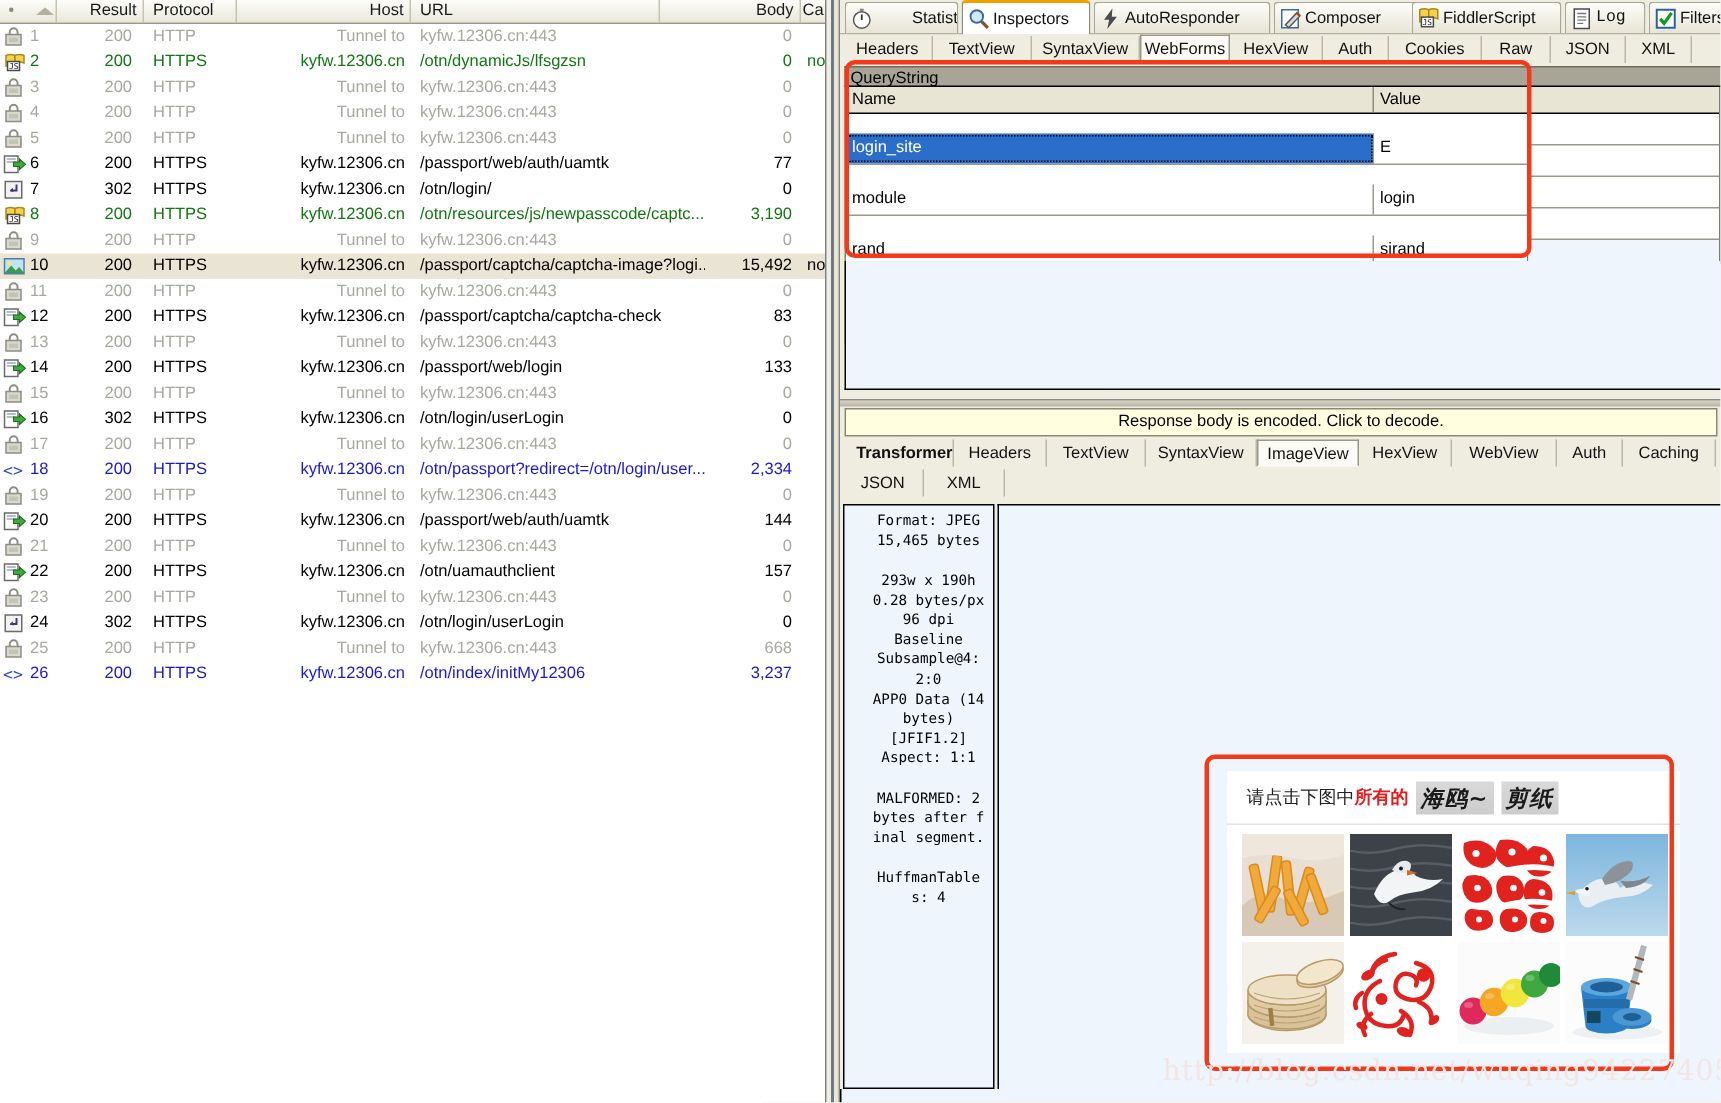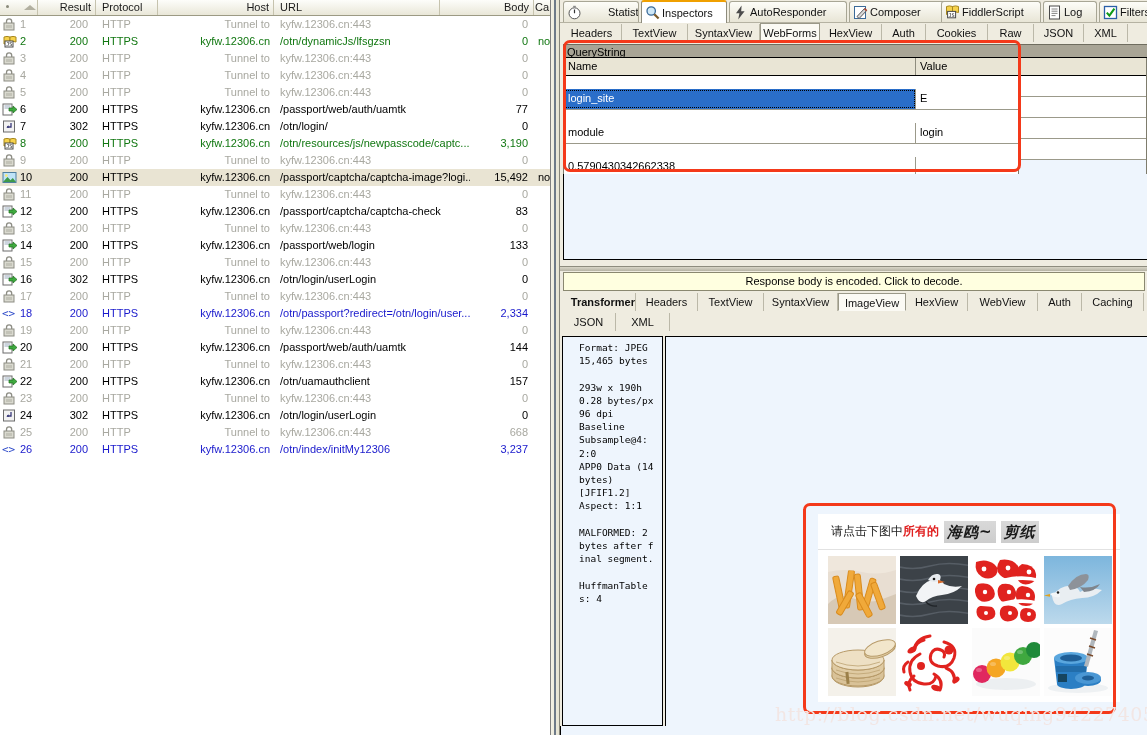--- a/index.html
+++ b/index.html
@@ -129,21 +129,21 @@
     background:#ffffe0;border:1px solid #8a8870;box-sizing:border-box;
     font-size:11px;line-height:17px;text-align:center;color:#000;}
 
   
   #respTabs{position:absolute;left:560px;top:292px;width:587px;height:40px;}
 
   
   #imgMeta{position:absolute;left:562px;top:336px;width:101px;height:390px;
     background:#eef5fd;border:1px solid #000;box-sizing:border-box;
     font-family:"DejaVu Sans Mono","Liberation Mono",monospace;font-size:9.5px;
-    line-height:13.2px;padding:4px 3px 0 16px;white-space:pre-wrap;word-break:break-all;color:#000;}
+    line-height:13.2px;padding:4px 3px 0 16px;white-space:pre-wrap;word-break:break-all;color:#000;text-align:center;}
   #imgPane{position:absolute;left:665px;top:336px;width:482px;height:390px;
     background:#eef5fd;border-top:1px solid #000;border-left:1px solid #000;box-sizing:border-box;overflow:hidden;}
 
   
   #captcha{position:absolute;left:152px;top:177px;width:302px;height:188px;
     background:#fff;box-sizing:border-box;}
   #capPrompt{height:36px;display:flex;align-items:center;padding-left:13px;
     border-bottom:1px solid #e2e2e2;box-sizing:border-box;font-size:12px;}
   #capPrompt .t1{color:#222;}
   #capPrompt .t2{color:#e02020;font-weight:bold;}
@@ -581,21 +581,21 @@
               <rect x="1.5" y="1.5" width="11" height="12" fill="#fff" stroke="#3a6a99"></rect>
               <path d="M4 11.5 L11.5 3.6 L13.6 5.6 L6.1 13.5 z" fill="#d9d9d9" stroke="#555"></path>
               <path d="M11.5 3.6 L13.6 5.6" stroke="#b0402a" stroke-width="1.6"></path>
             </svg></span><span>Composer</span></div>
         <div class="mtab" style="left: 381px; width: 100px;"><span class="ti"><svg viewBox="0 0 15 15" width="15" height="15">
               <path d="M1.5 1.5 q3-1.2 6 0 v8 q-3-1.2-6 0 z" fill="#f6d24b" stroke="#a8881f"></path>
               <path d="M7.5 1.5 q3-1.2 6 0 v6 q-3-1.2-6 0 z" fill="#f6d24b" stroke="#a8881f"></path>
               <rect x="2.6" y="6.4" width="8" height="6.4" fill="#fff" stroke="#4a4a4a"></rect>
               <text x="3.4" y="11.6" font-size="5.2" font-family="monospace" fill="#111">JS</text>
             </svg></span><span>FiddlerScript</span></div>
-        <div class="mtab" style="left: 483px; width: 54px;"><span class="ti"><svg viewBox="0 0 15 15" width="15" height="15">
+        <div class="mtab" style="left: 483px; width: 54px; font-family: Liberation Mono, monospace;"><span class="ti"><svg viewBox="0 0 15 15" width="15" height="15">
               <rect x="2.5" y="1" width="10" height="13" fill="#fff" stroke="#4a4a4a"></rect>
               <path d="M4.5 4 h6 M4.5 6.2 h6 M4.5 8.4 h6 M4.5 10.6 h4" stroke="#777" stroke-width=".9"></path>
             </svg></span><span>Log</span></div>
         <div class="mtab" style="left: 539px; width: 62px;"><span class="ti"><svg viewBox="0 0 15 15" width="15" height="15">
               <rect x="1.5" y="1.5" width="12" height="12" fill="#fff" stroke="#2a5fa8" stroke-width="1.3"></rect>
               <path d="M3.8 7.6 L6.4 10.6 L11.4 3.6" fill="none" stroke="#0f9a18" stroke-width="2.1"></path>
             </svg></span><span>Filters</span></div>
       </div>
     <div class="subtabs" id="reqtabs">
         <div class="stab" style="left: 2px; width: 60px;">Headers</div>
@@ -619,20 +619,24 @@
         <div class="qsh-val">Value</div>
       </div>
       <div id="qsRows">
           <div class="qsRow sel">
             <div class="n">login_site</div>
             <div class="v">E</div>
           </div>
           <div class="qsRow">
             <div class="n">module</div>
             <div class="v">login</div>
+          </div>
+          <div class="qsRow">
+            <div class="n">rand</div>
+            <div class="v">sjrand</div>
           </div>
           <div class="qsRow">
             <div class="n">0.5790430342662338</div>
             <div class="v"></div>
           </div>
         </div>
       <div class="qsFill"></div>
     </div>
   </div>
 

